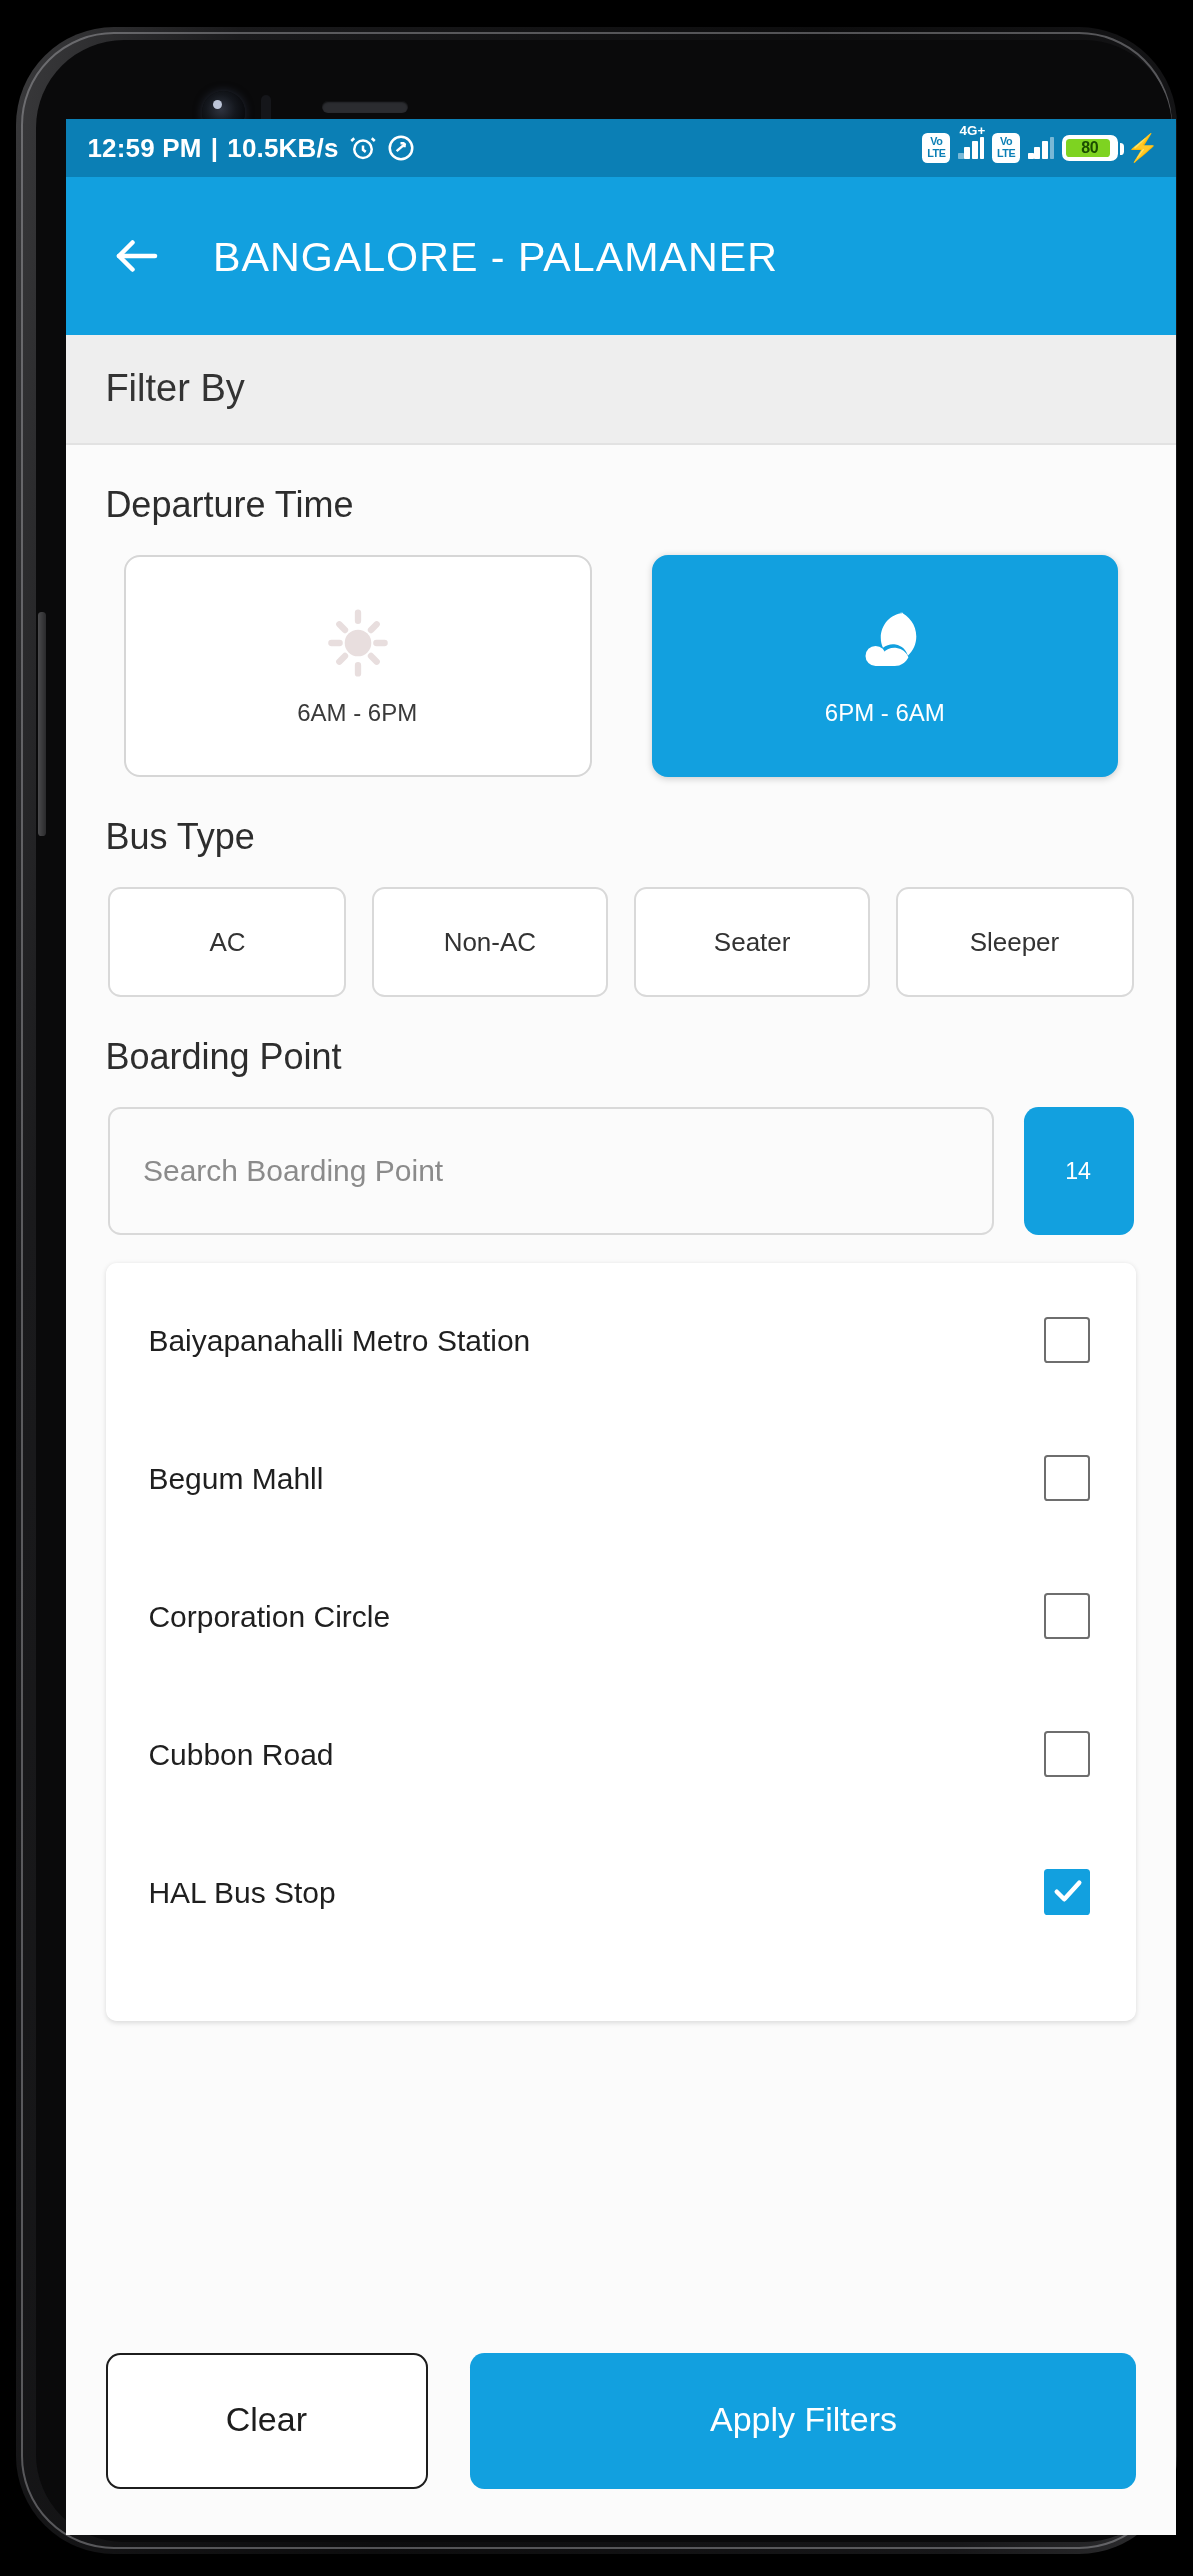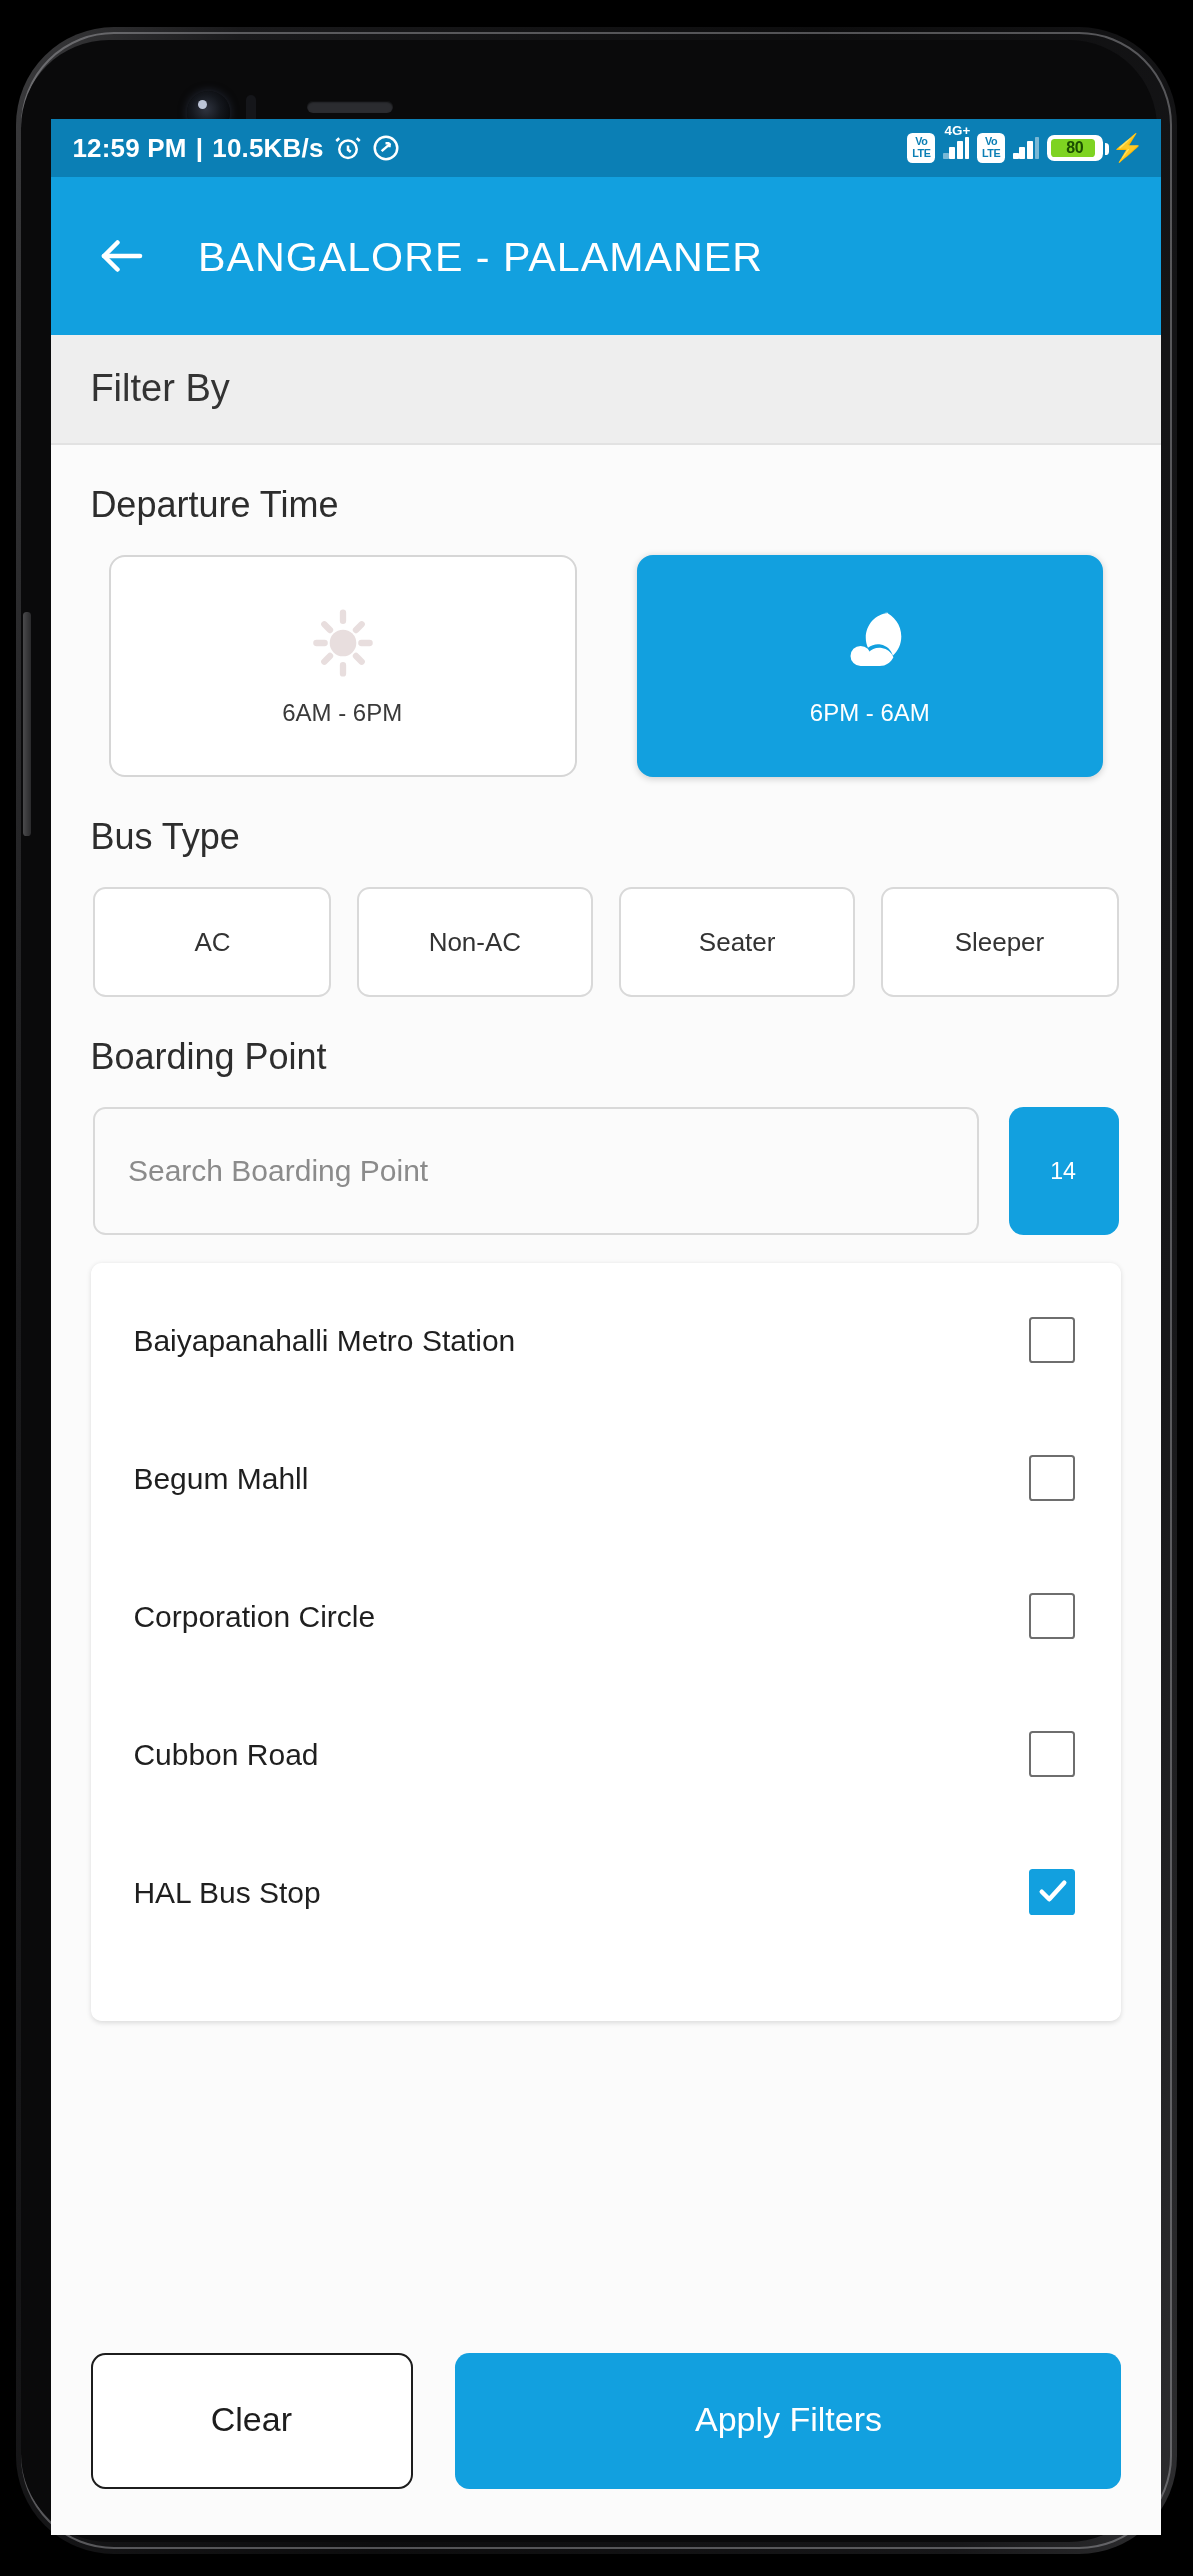--- a/index.html
+++ b/index.html
@@ -27,21 +27,21 @@
   .phone-shell::before {
     content: "";
     position: absolute;
     left: 5.4px; top: 5.4px; right: 5.4px; bottom: 5.4px;
     border-radius: 93px;
     border: 2.7px solid rgba(190,190,195,0.40);
     pointer-events: none;
   }
   .phone-body {
     position: absolute;
-    left: 5px; top: 12.5px;
+    left: 20px; top: 12.5px;
     width: 1136px; height: 2502px;
     border-radius: 88px;
     background: #0a0a0b;
   }
 
   
   .power-key {
     position: absolute;
     right: 1.8px;
     top: 631px;

